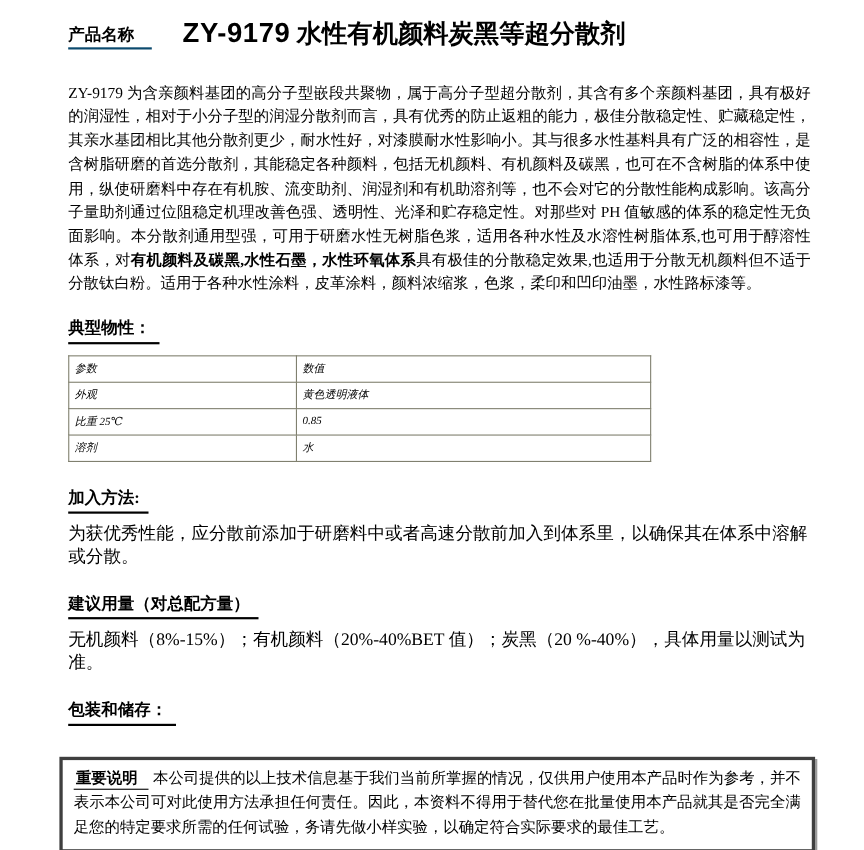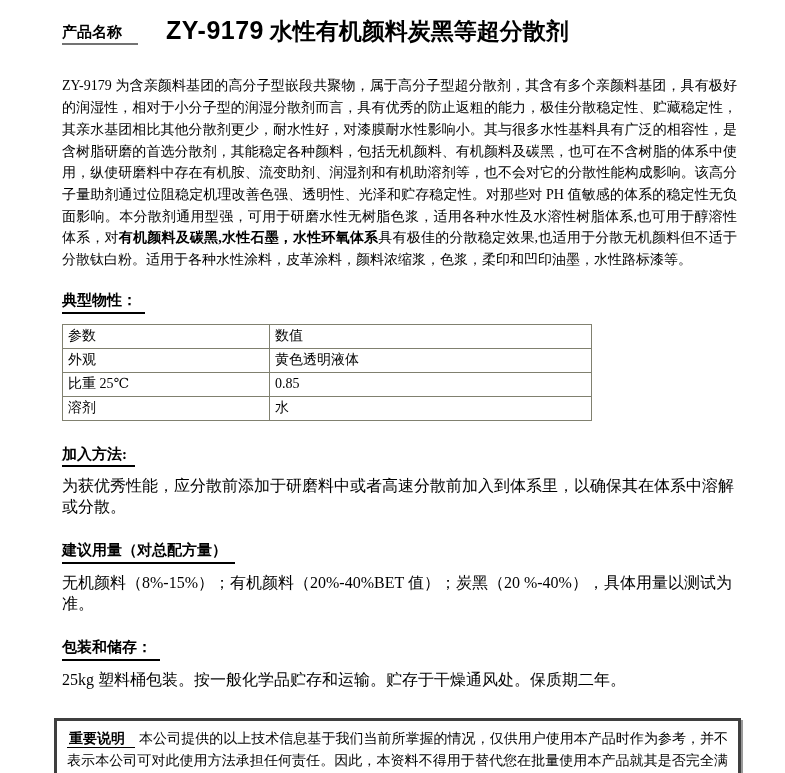--- a/index.html
+++ b/index.html
@@ -24,21 +24,21 @@
   
   .header-row {
     display: flex;
     align-items: flex-end;
     gap: 28px;
     margin-bottom: 30px;
   }
   .product-label {
     font-size: 15px;
     font-weight: bold;
-    border-bottom: 2px solid #737373;
+    border-bottom: 2px solid #0c4a6e;
     padding: 0 16px 2px 0;
     white-space: nowrap;
     line-height: 1.2;
   }
   .page-title {
     font-size: 23px;
     font-weight: bold;
     line-height: 1.15;
     white-space: nowrap;
   }
@@ -82,24 +82,25 @@
   .pack-block    { margin-bottom: 28px; }
 
   
   .props-table {
     border-collapse: collapse;
     width: 530px;
     margin-top: 10px;
   }
   .props-table td {
     border: 1px solid #80806f;
-    font-size: 14px;
+    font-size: 10px;
     padding: 1px 5px 2px 5px;
     height: 20px;
     vertical-align: middle;
+    font-style: italic;
   }
   .props-table td.col-param { width: 196px; }
 
   
   .notice-box {
     box-sizing: border-box;
     margin-left: -8px;
     margin-right: -4px;
     border: 3px solid #3f3f3f;
     box-shadow: 2px 2px 0 #9a9a9a;
@@ -170,20 +171,19 @@
     <div class="sec">
       <span class="sec-u">建议用量（对总配方量）</span>
     </div>
     <p class="body-line">无机颜料（8%-15%）；有机颜料（20%-40%BET 值）；炭黑（20 %-40%），具体用量以测试为准。</p>
   </div>
 
   <div class="pack-block">
     <div class="sec">
       <span class="sec-u">包装和储存：</span>
     </div>
-    <p class="body-line">25kg 塑料桶包装。按一般化学品贮存和运输。贮存于干燥通风处。保质期二年。</p>
   </div>
 
   <div class="notice-box">
     <p class="notice-text"><span class="notice-label">重要说明</span><span>本公司提供的以上技术信息基于我们当前所掌握的情况，仅供用户使用本产品时作为参考，并不表示本公司可对此使用方法承担任何责任。因此，本资料不得用于替代您在批量使用本产品就其是否完全满足您的特定要求所需的任何试验，务请先做小样实验，以确定符合实际要求的最佳工艺。</span></p>
   </div>
 
 </div>
 
 </body></html>

